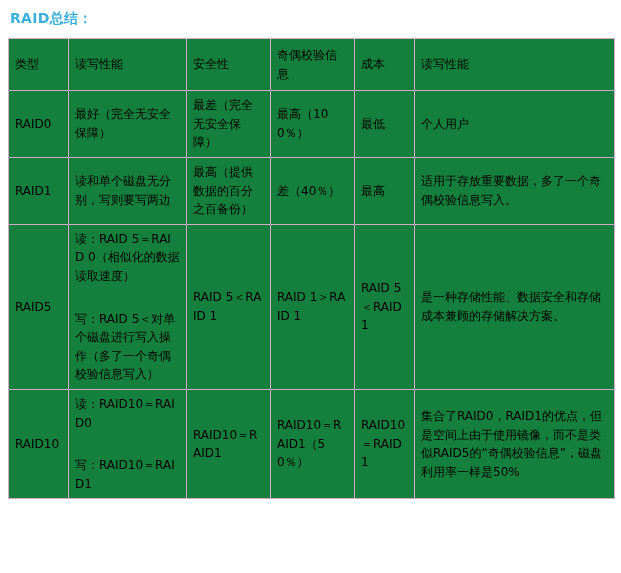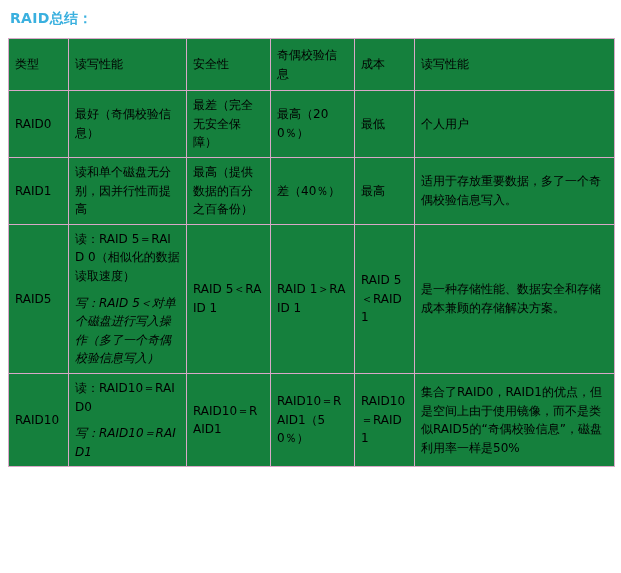--- a/index.html
+++ b/index.html
@@ -54,22 +54,21 @@
   .col-type    { width: 60px; }
   .col-rw      { width: 118px; }
   .col-safe    { width: 84px; }
   .col-disk    { width: 84px; }
   .col-cost    { width: 60px; }
   .col-apply   { width: 200px; }
   .cell-p {
     margin: 0;
   }
   .cell-p + .cell-p {
-    margin-top: 8px;
-    font-style: italic;
+    margin-top: 24px;
   }
 </style>
 </head>
 <body>
 
 <div class="page">
 
   <div class="doc-title">RAID总结：</div>
 
   <table class="raid-table">
@@ -88,39 +87,39 @@
         <td>安全性</td>
         <td>奇偶校验信息</td>
         <td>成本</td>
         <td>读写性能</td>
       </tr>
     </thead>
     <tbody>
       <tr>
         <td>RAID0</td>
         <td>
-          <p class="cell-p">最好（奇偶校验信息）</p>
+          <p class="cell-p">最好（完全无安全保障）</p>
         </td>
         <td>
           <p class="cell-p">最差（完全无安全保障）</p>
         </td>
         <td>
-          <p class="cell-p">最高（200％）</p>
+          <p class="cell-p">最高（100％）</p>
         </td>
         <td>
           <p class="cell-p">最低</p>
         </td>
         <td>
           <p class="cell-p">个人用户</p>
         </td>
       </tr>
       <tr>
         <td>RAID1</td>
         <td>
-          <p class="cell-p">读和单个磁盘无分别，因并行性而提高</p>
+          <p class="cell-p">读和单个磁盘无分别，写则要写两边</p>
         </td>
         <td>
           <p class="cell-p">最高（提供数据的百分之百备份）</p>
         </td>
         <td>
           <p class="cell-p">差（40％）</p>
         </td>
         <td>
           <p class="cell-p">最高</p>
         </td>

